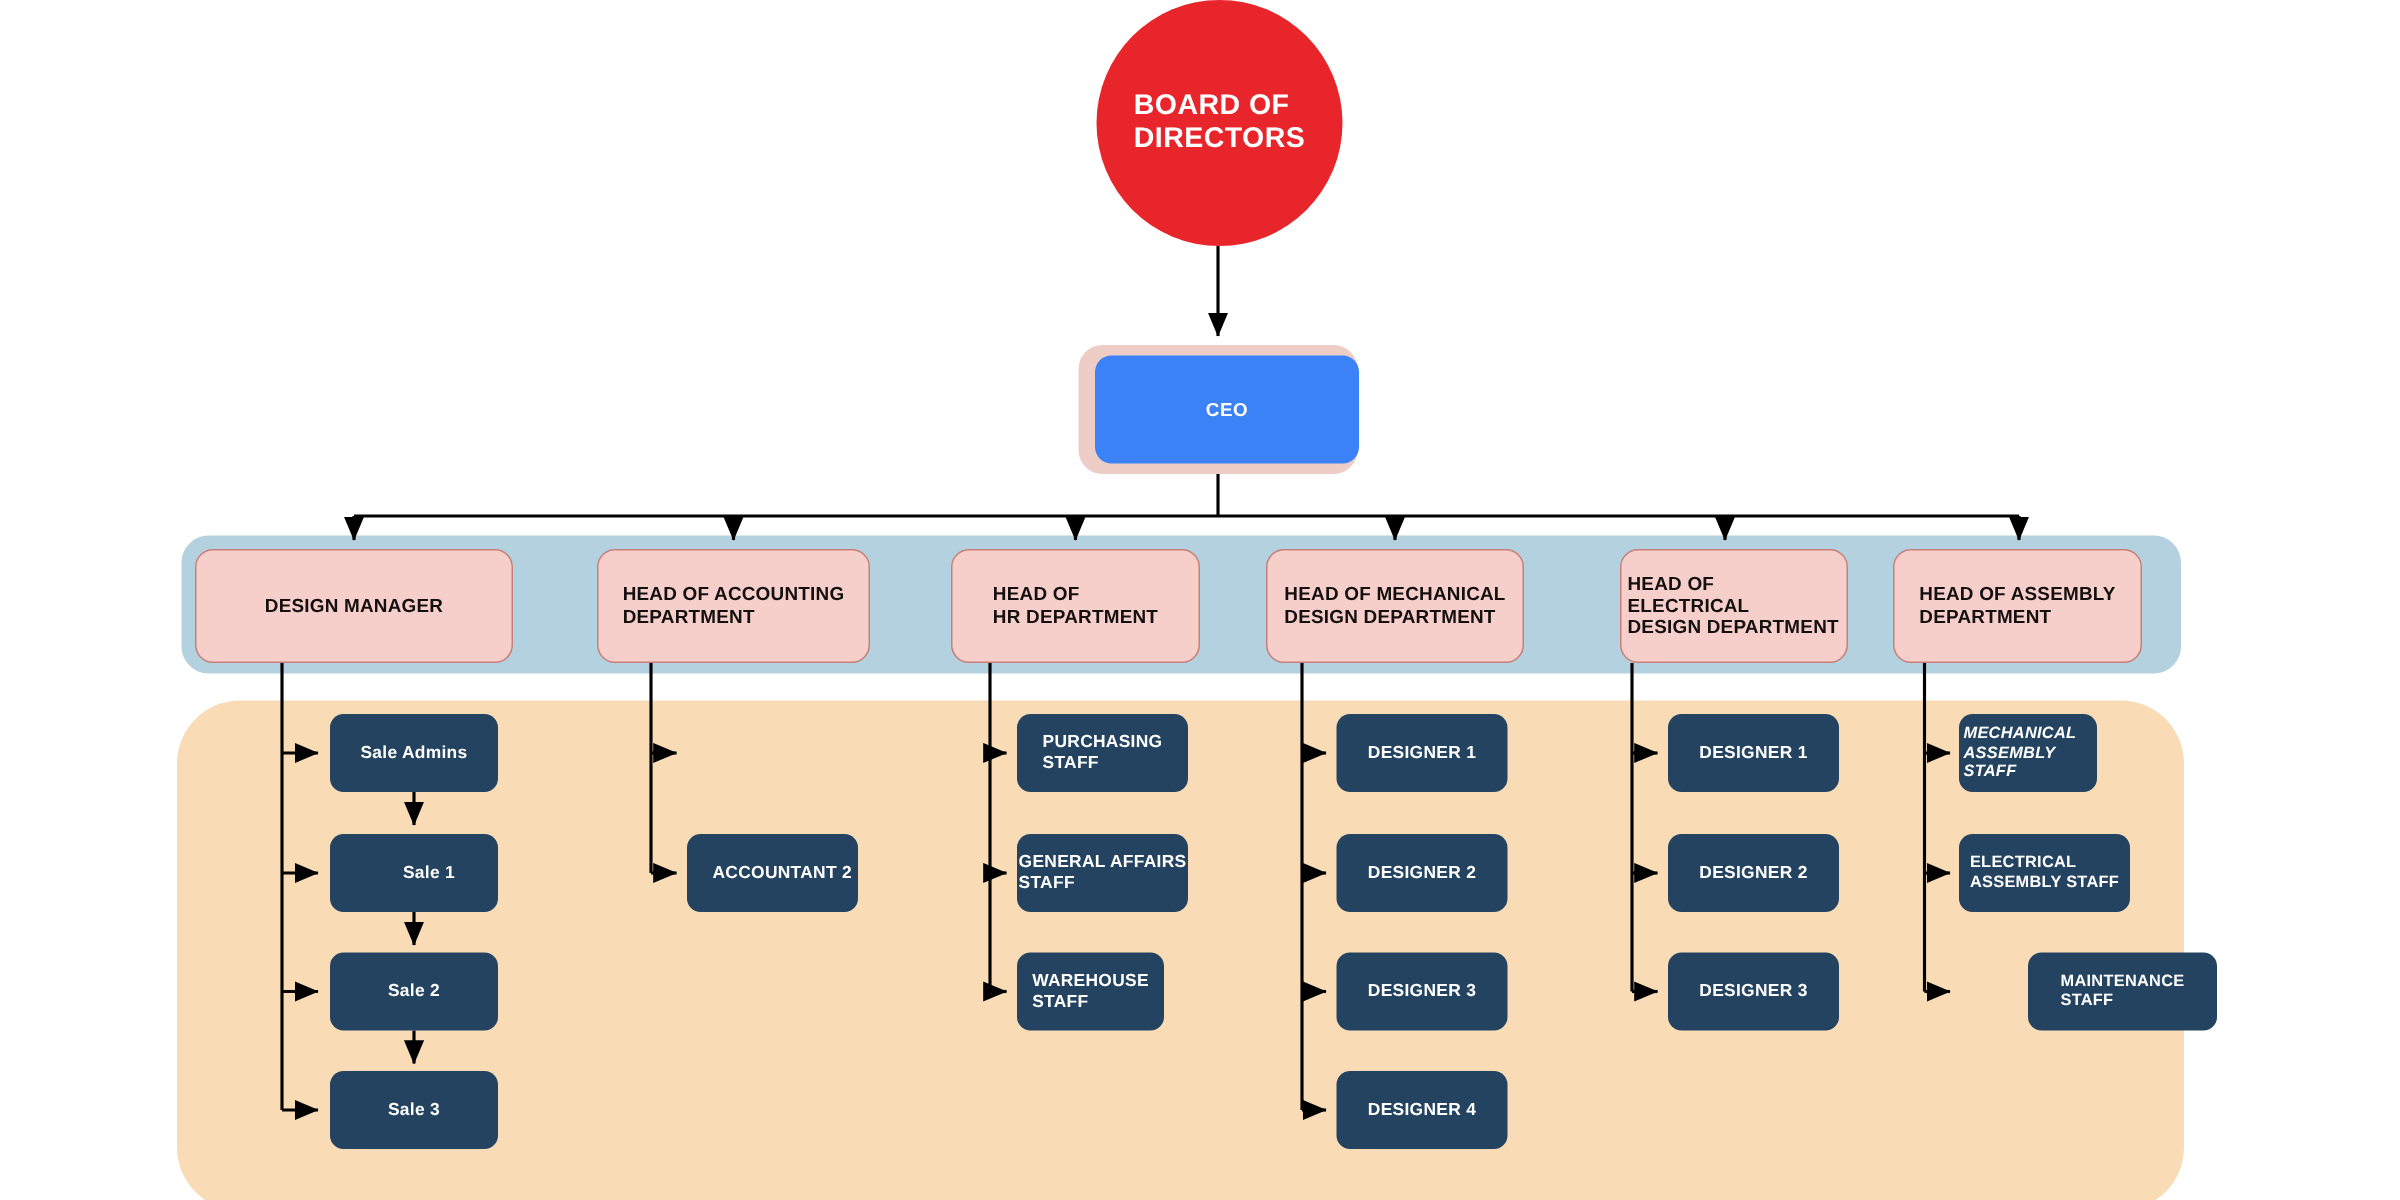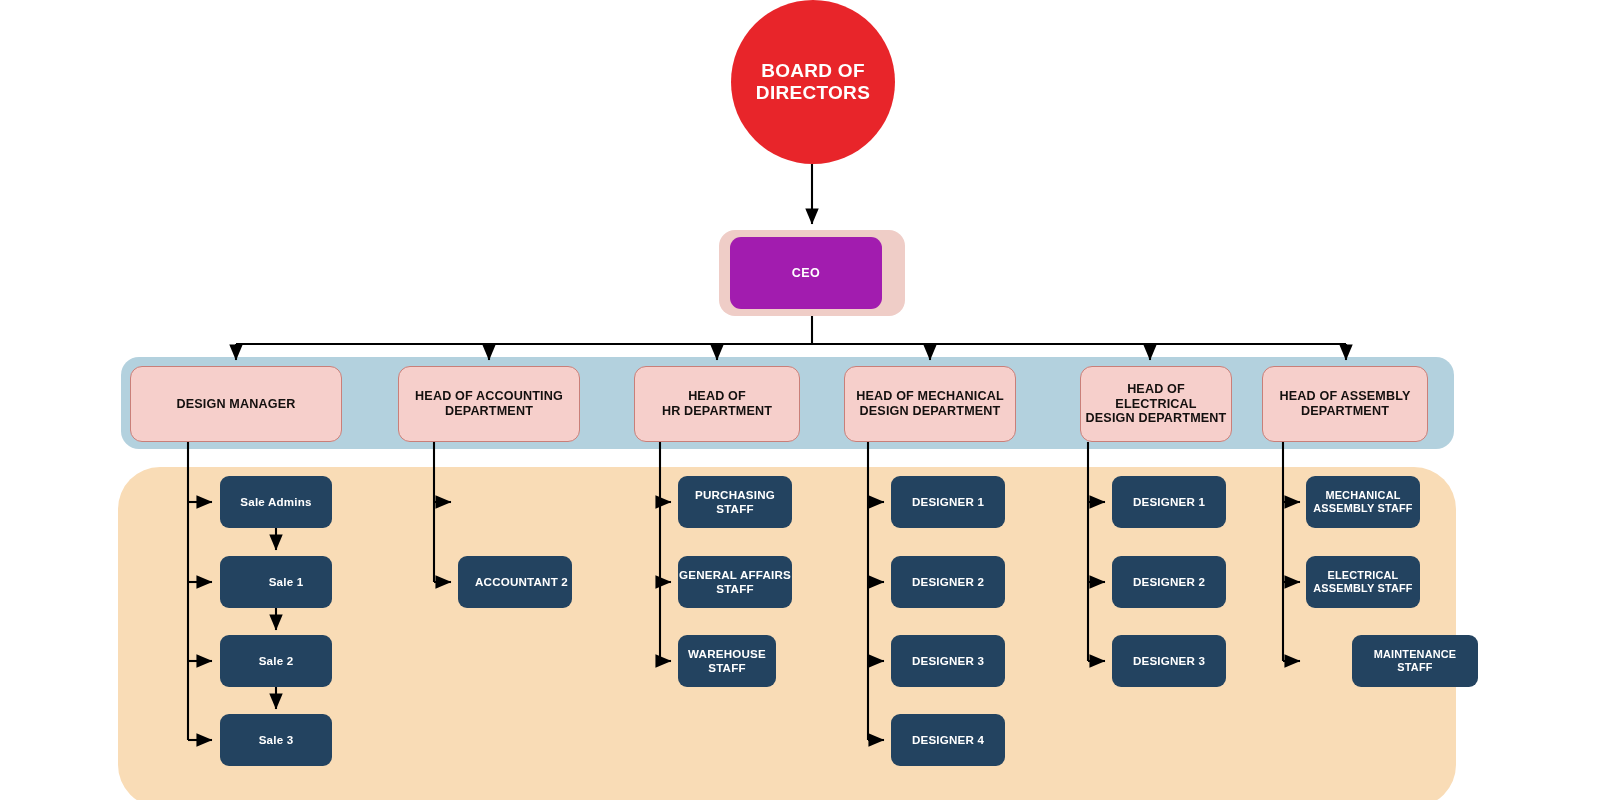--- a/index.html
+++ b/index.html
@@ -30,43 +30,42 @@
   
   #wires { position: absolute; left:0; top:0; width:1600px; height:800px; z-index: 2; }
 
   
   .node {
     position: absolute;
     z-index: 3;
     display: flex;
     align-items: center;
     justify-content: center;
-    text-align: center;
     line-height: 1.18;
   }
 
   #node-board {
     left: 731px; top: 0px; width: 164px; height: 164px;
     background: #e8252a;
     border-radius: 50%;
     color: #ffffff;
     font-weight: bold;
     font-size: 19px;
     letter-spacing: .3px;
   }
 
   #node-ceo-outer {
     left: 719px; top: 230px; width: 186px; height: 86px;
     background: #efcdc7;
     border-radius: 16px;
     z-index: 3;
   }
   #node-ceo {
-    left: 730px; top: 237px; width: 152px; height: 72px;
-    background: #a21caf;
+    left: 730px; top: 237px; width: 176px; height: 72px;
+    background: #3b82f6;
     border-radius: 11px;
     color: #ffffff;
     font-weight: bold;
     font-size: 12.5px;
     letter-spacing: .4px;
     z-index: 4;
   }
 
   .mgr {
     background: #f6cfcb;
@@ -258,21 +257,21 @@
   <div class="node staff" style="left:1112px; top:476px; width:114px;">
     <span>DESIGNER 1</span>
   </div>
   <div class="node staff" style="left:1112px; top:556px; width:114px;">
     <span>DESIGNER 2</span>
   </div>
   <div class="node staff" style="left:1112px; top:635px; width:114px;">
     <span>DESIGNER 3</span>
   </div>
 
-  <div class="node staff small" style="left:1306px; top:476px; width:114px;">
+  <div class="node staff small" style="left:1306px; top:476px; width:92px;font-style:italic;">
     <div>
       <div>MECHANICAL</div>
       <div>ASSEMBLY STAFF</div>
     </div>
   </div>
   <div class="node staff small" style="left:1306px; top:556px; width:114px;">
     <div>
       <div>ELECTRICAL</div>
       <div>ASSEMBLY STAFF</div>
     </div>

